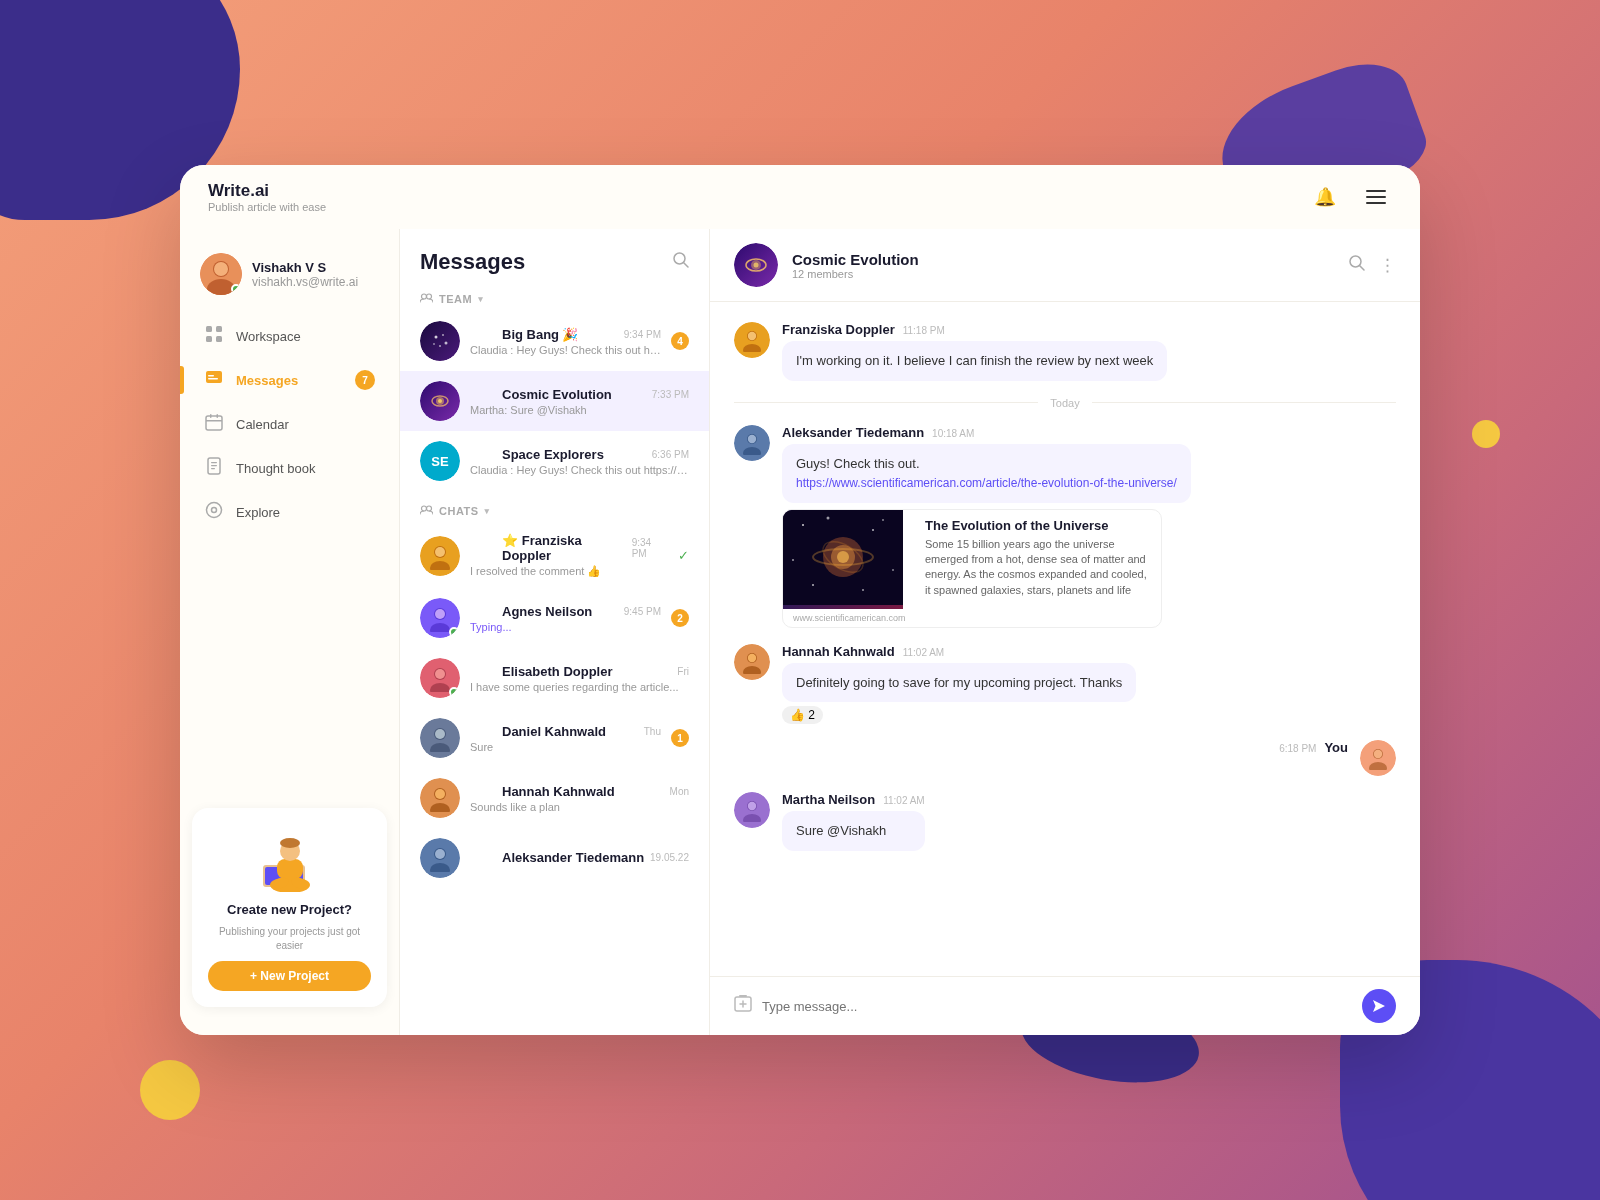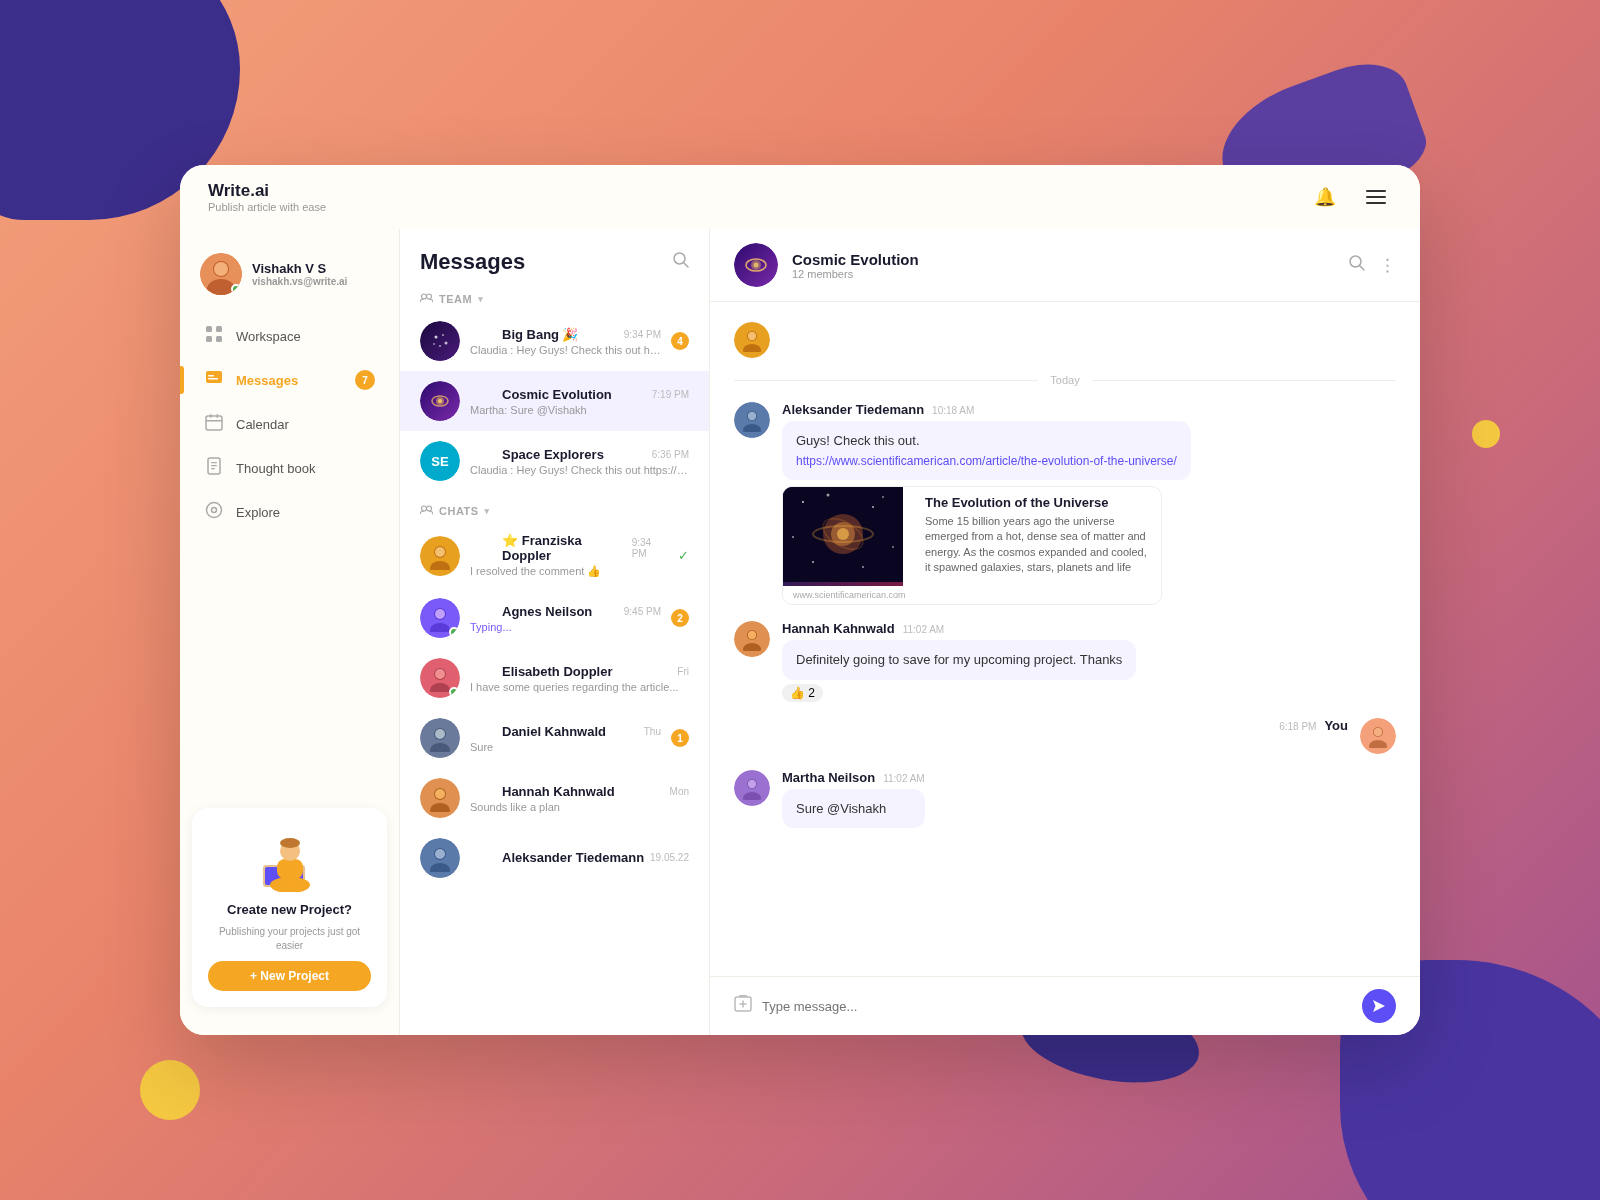--- a/index.html
+++ b/index.html
@@ -141,21 +141,21 @@
     .user-online-dot {
       width: 10px; height: 10px;
       background: #4CAF50;
       border-radius: 50%;
       border: 2px solid white;
       position: absolute;
       bottom: 1px; right: 1px;
     }
     .user-info { display: flex; flex-direction: column; }
     .user-name { font-size: 13px; font-weight: 700; color: #1a1a2e; }
-    .user-email { font-size: 10px; color: #999; font-weight: bold; }
+    .user-email { font-size: 12px; color: #999; }
 
     .nav-items { flex: 1; padding: 0 12px; display: flex; flex-direction: column; gap: 2px; }
     .nav-item {
       display: flex; align-items: center; gap: 12px;
       padding: 10px 12px;
       border-radius: 10px;
       cursor: pointer;
       font-size: 13px;
       color: #555;
       position: relative;
@@ -628,21 +628,21 @@
               <svg width="24" height="24" viewBox="0 0 24 24">
                 <ellipse cx="12" cy="12" rx="8" ry="5" stroke="rgba(255,200,100,0.7)" stroke-width="1.5" fill="none"></ellipse>
                 <circle cx="12" cy="12" r="4" fill="rgba(255,200,80,0.5)"></circle>
                 <circle cx="12" cy="12" r="2" fill="rgba(255,220,100,0.8)"></circle>
               </svg>
             </div>
           </div>
           <div class="msg-content">
             <div class="msg-header-row">
               <span class="msg-name">Cosmic Evolution</span>
-              <span class="msg-time">7:19 PM</span>
+              <span class="msg-time">7:33 PM</span>
             </div>
             <div class="msg-preview">Martha: Sure @Vishakh</div>
           </div>
         </div>
 
         <div class="message-item">
           <div class="msg-avatar">
             <div class="msg-avatar-inner" style="background: #00aacc; font-size:13px; font-weight:700;">SE</div>
           </div>
           <div class="msg-content">
@@ -820,20 +820,27 @@
 
         <div class="chat-msg">
           <div class="chat-msg-avatar">
             <div class="chat-msg-avatar-inner" style="background:#e8a020;">
               <svg width="24" height="24" viewBox="0 0 24 24">
                 <circle cx="12" cy="8" r="5" fill="#c07010"></circle>
                 <ellipse cx="12" cy="22" rx="9" ry="6" fill="#c07010"></ellipse>
                 <circle cx="12" cy="8" r="4.2" fill="#f4c070"></circle>
               </svg>
             </div>
+          </div>
+          <div class="chat-msg-body">
+            <div class="chat-msg-meta">
+              <span class="chat-msg-sender">Franziska Doppler</span>
+              <span class="chat-msg-time">11:18 PM</span>
+            </div>
+            <div class="chat-bubble">I'm working on it. I believe I can finish the review by next week</div>
           </div>
         </div>
 
         <div class="date-divider">
           <span>Today</span>
         </div>
 
         <div class="chat-msg">
           <div class="chat-msg-avatar">
             <div class="chat-msg-avatar-inner" style="background:#5a7aaa;">

